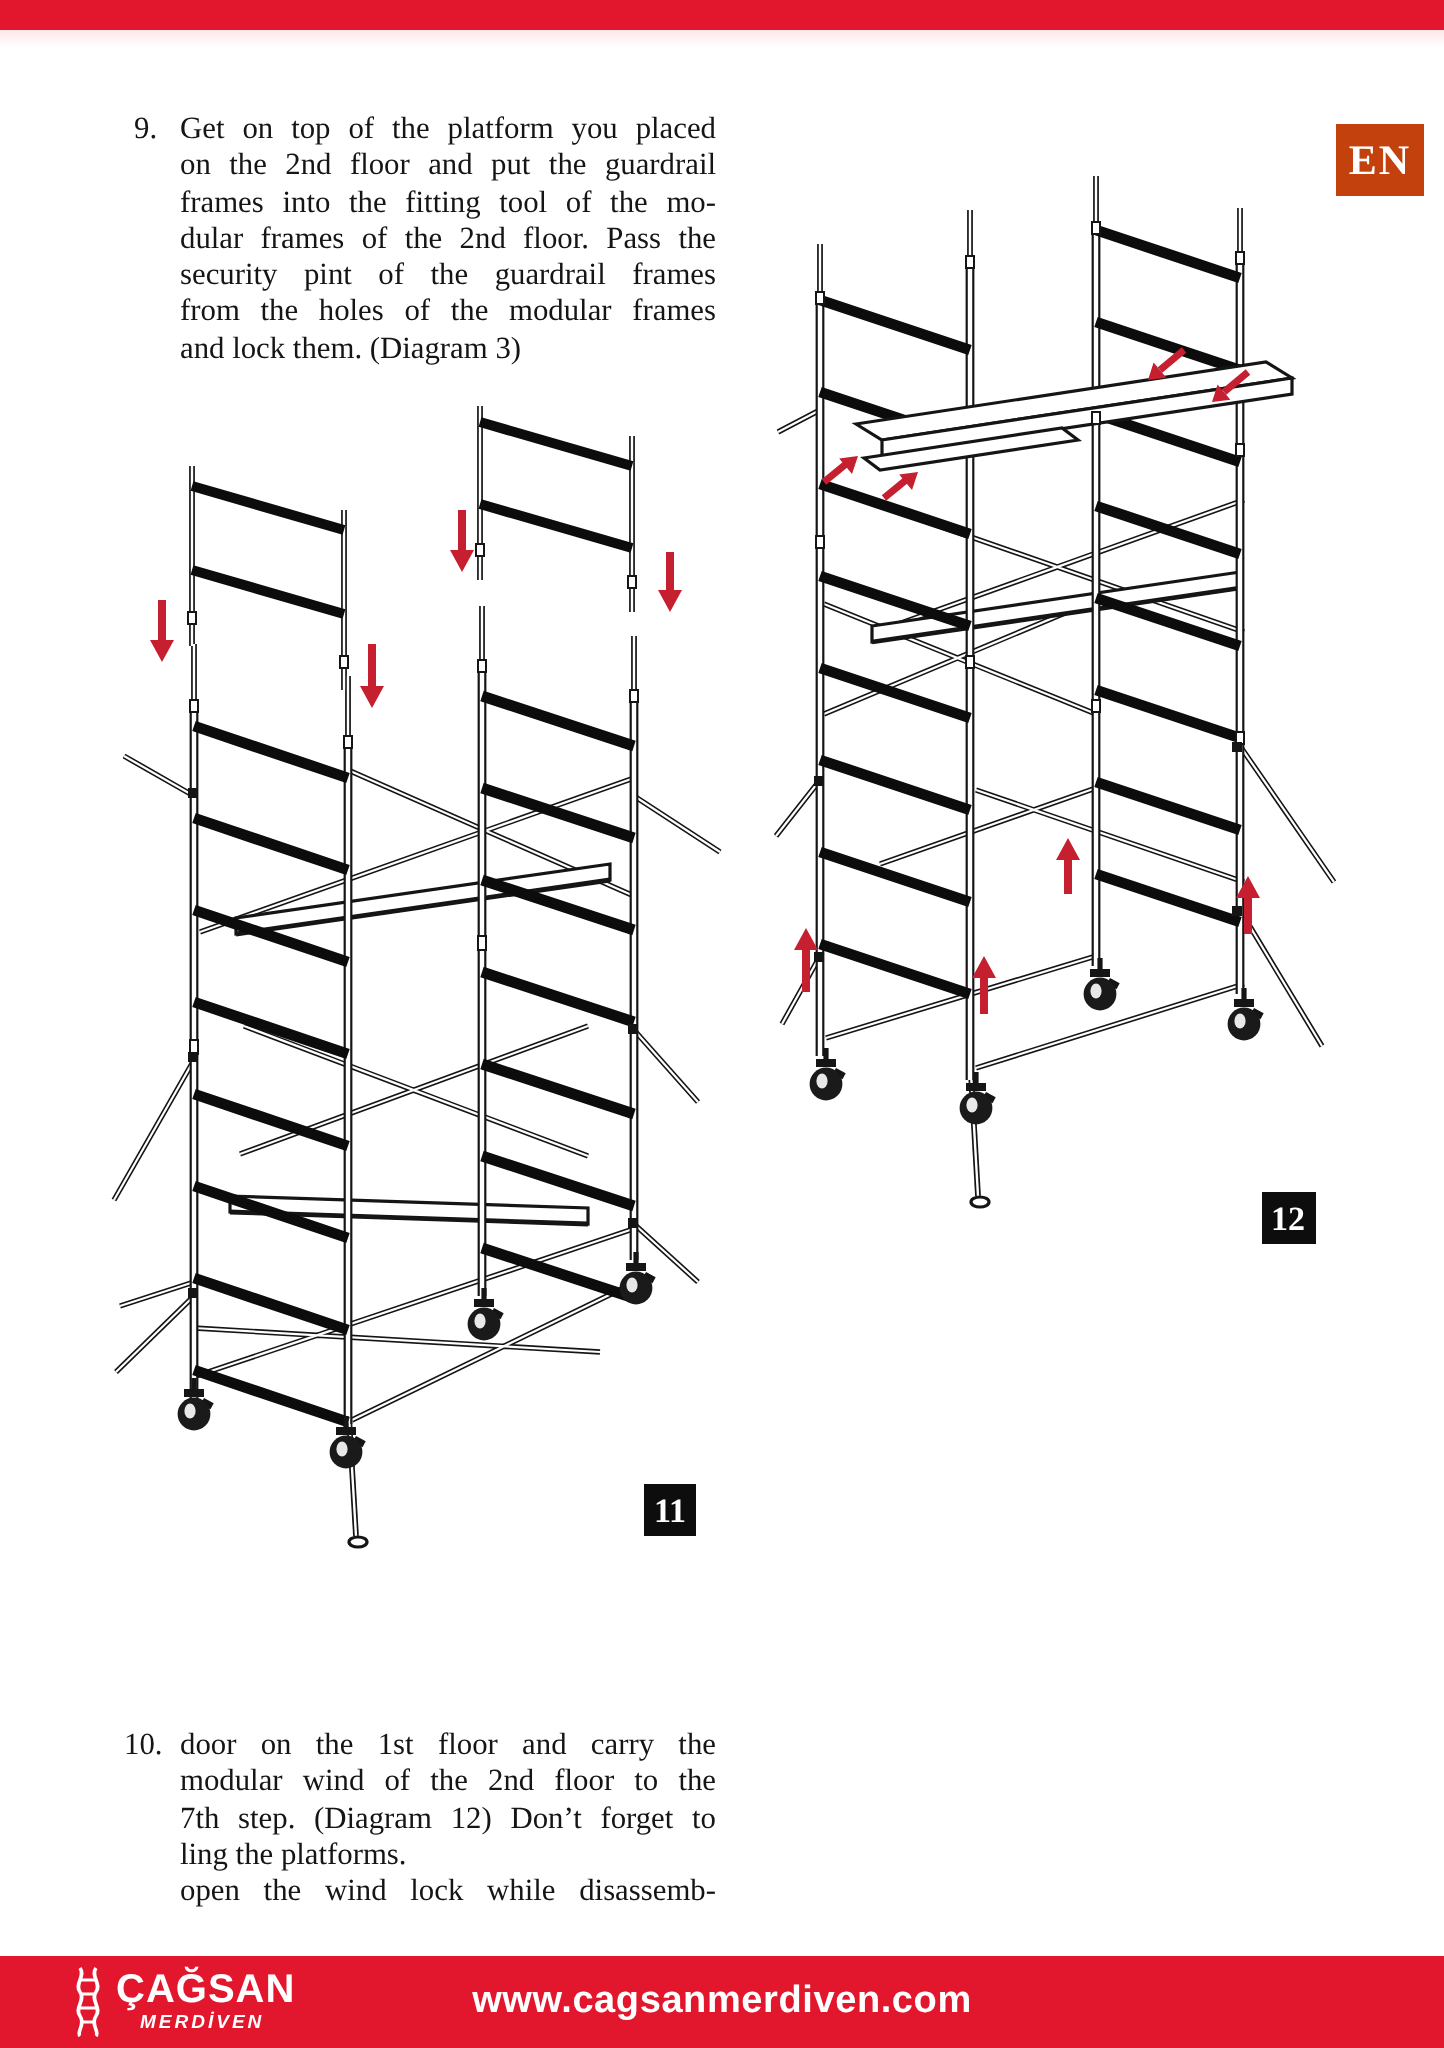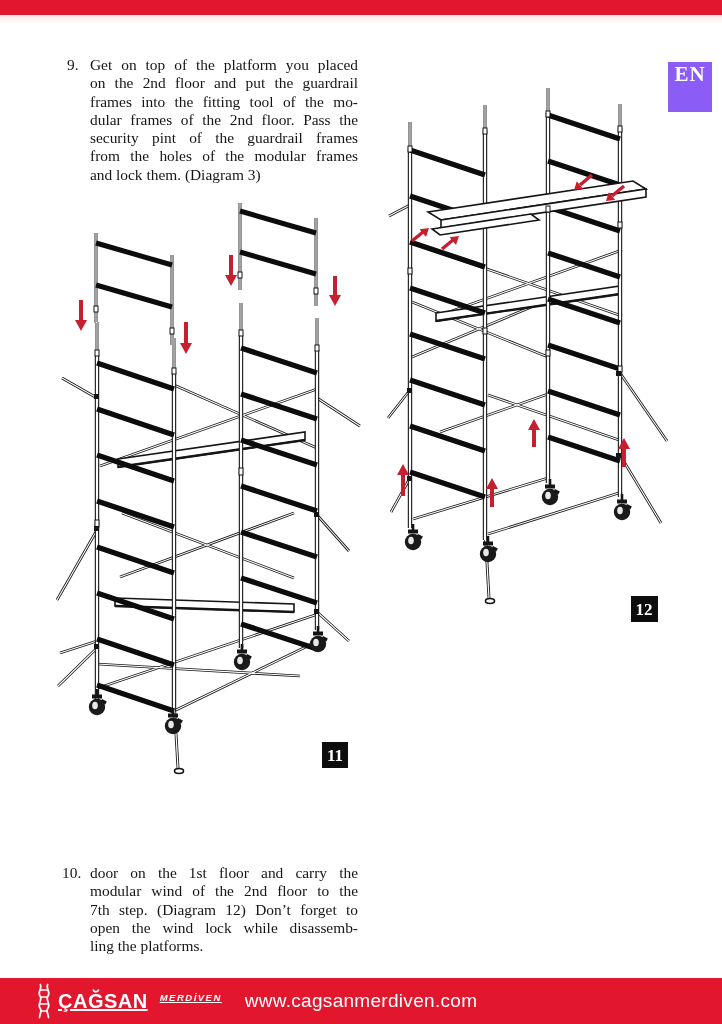--- a/index.html
+++ b/index.html
@@ -1,22 +1,22 @@
 <!DOCTYPE html>
 <html><head>
 <meta charset="utf-8">
 <style>
   html,body{margin:0;padding:0;background:#888;}
   .page{position:relative;width:722px;height:1024px;background:#fff;overflow:hidden;
         font-family:"Liberation Serif",serif;color:#151515;}
   .topbar{position:absolute;left:0;top:0;width:722px;height:15px;background:#e2172d;}
   .topbar-shadow{position:absolute;left:0;top:15px;width:722px;height:9px;
         background:linear-gradient(to bottom,rgba(226,23,45,0.10),rgba(226,23,45,0));}
-  .en-badge{position:absolute;left:668px;top:62px;width:44px;height:50px;background:#8b5cf6;
-        display:flex;align-items:flex-start;justify-content:center;color:#fff;
+  .en-badge{position:absolute;left:668px;top:62px;width:44px;height:36px;background:#c2410c;
+        display:flex;align-items:center;justify-content:center;color:#fff;
         font-weight:bold;font-size:21px;letter-spacing:1px;font-family:"Liberation Serif",serif;}
   .step{position:absolute;display:flex;align-items:flex-start;}
   .step-num{flex:0 0 auto;text-align:left;font-size:15.4px;line-height:18.3px;}
   .step-txt{width:268px;font-size:15.4px;line-height:18.3px;}
   .jline{display:block;text-align:justify;text-align-last:justify;}
   .jline.last{text-align:left;text-align-last:left;}
   .step9{left:67px;top:56px;} .step9 .step-num{width:23px;}
   .step10{left:62px;top:864px;} .step10 .step-num{width:28px;}
   .fig{position:absolute;}
   .fig11{left:50px;top:195px;width:325px;height:595px;}
@@ -35,25 +35,25 @@
   .collar{fill:#ffffff;stroke:#151515;stroke-width:1;}
   .clamp{fill:#151515;}
   .ar-line{stroke:#c51f30;stroke-width:4;fill:none;}
   .ar-line2{stroke:#c51f30;stroke-width:3.5;fill:none;}
   .ar-head{fill:#c51f30;}
   .figlabel-box{fill:#0d0d0d;}
   .figlabel-text{fill:#ffffff;font-family:"Liberation Serif",serif;font-weight:bold;font-size:17px;}
   .footer{position:absolute;left:0;top:978px;width:722px;height:46px;background:#e2172d;
         font-family:"Liberation Sans",sans-serif;color:#fff;}
   .brand{position:absolute;left:36px;top:5px;display:flex;align-items:center;gap:5px;}
-  .brand-text{display:flex;flex-direction:row;line-height:1;text-decoration:underline;}
+  .brand-text{display:flex;flex-direction:column;line-height:1;}
   .brand-name{font-weight:bold;font-size:20px;letter-spacing:0.5px;}
   .brand-sub{font-weight:bold;font-style:italic;font-size:9.5px;letter-spacing:1.5px;margin-left:12px;margin-top:2px;}
   .site{position:absolute;left:0;top:0;width:722px;height:46px;display:flex;align-items:center;
-        justify-content:center;font-weight:normal;font-size:19px;letter-spacing:0.3px;}
+        justify-content:center;font-weight:bold;font-size:19px;letter-spacing:0.3px;}
   .pgnum{position:absolute;right:52px;top:13px;font-family:"Liberation Serif",serif;
         font-weight:bold;font-size:15px;margin-top:32px;}
 </style>
 </head>
 <body>
 
 <div class="page">
 
   <div class="topbar"></div>
   <div class="topbar-shadow"></div>
@@ -222,22 +222,22 @@
     <rect class="figlabel-box" x="631" y="596" width="27" height="26"></rect>
     <text class="figlabel-text" x="644" y="615" text-anchor="middle">12</text>
   </svg>
 
   <div class="step step10">
     <span class="step-num">10.</span>
     <div class="step-txt">
       <span class="jline">door on the 1st floor and carry the</span>
       <span class="jline">modular wind of the 2nd floor to the</span>
       <span class="jline">7th step. (Diagram 12) Don’t forget to</span>
+      <span class="jline last">ling the platforms.</span>
       <span class="jline">open the wind lock while disassemb-</span>
-      <span class="jline last">ling the platforms.</span>
     </div>
   </div>
 
   <div class="footer">
     <div class="site">www.cagsanmerdiven.com</div>
     <div class="brand">
       <svg width="17" height="36" viewBox="0 0 17 36">
         <path d="M4,1 C7,5 1,9 4,13 C7,17 1,21 4,25 C7,29 2,33 4,35" fill="none" stroke="#fff" stroke-width="1.8"></path>
         <path d="M12,1 C9,5 15,9 12,13 C9,17 15,21 12,25 C9,29 14,33 12,35" fill="none" stroke="#fff" stroke-width="1.8"></path>
         <path d="M4,7 H12 M4,14 H12 M4,21 H12 M4,28 H12" stroke="#fff" stroke-width="1.6"></path>

